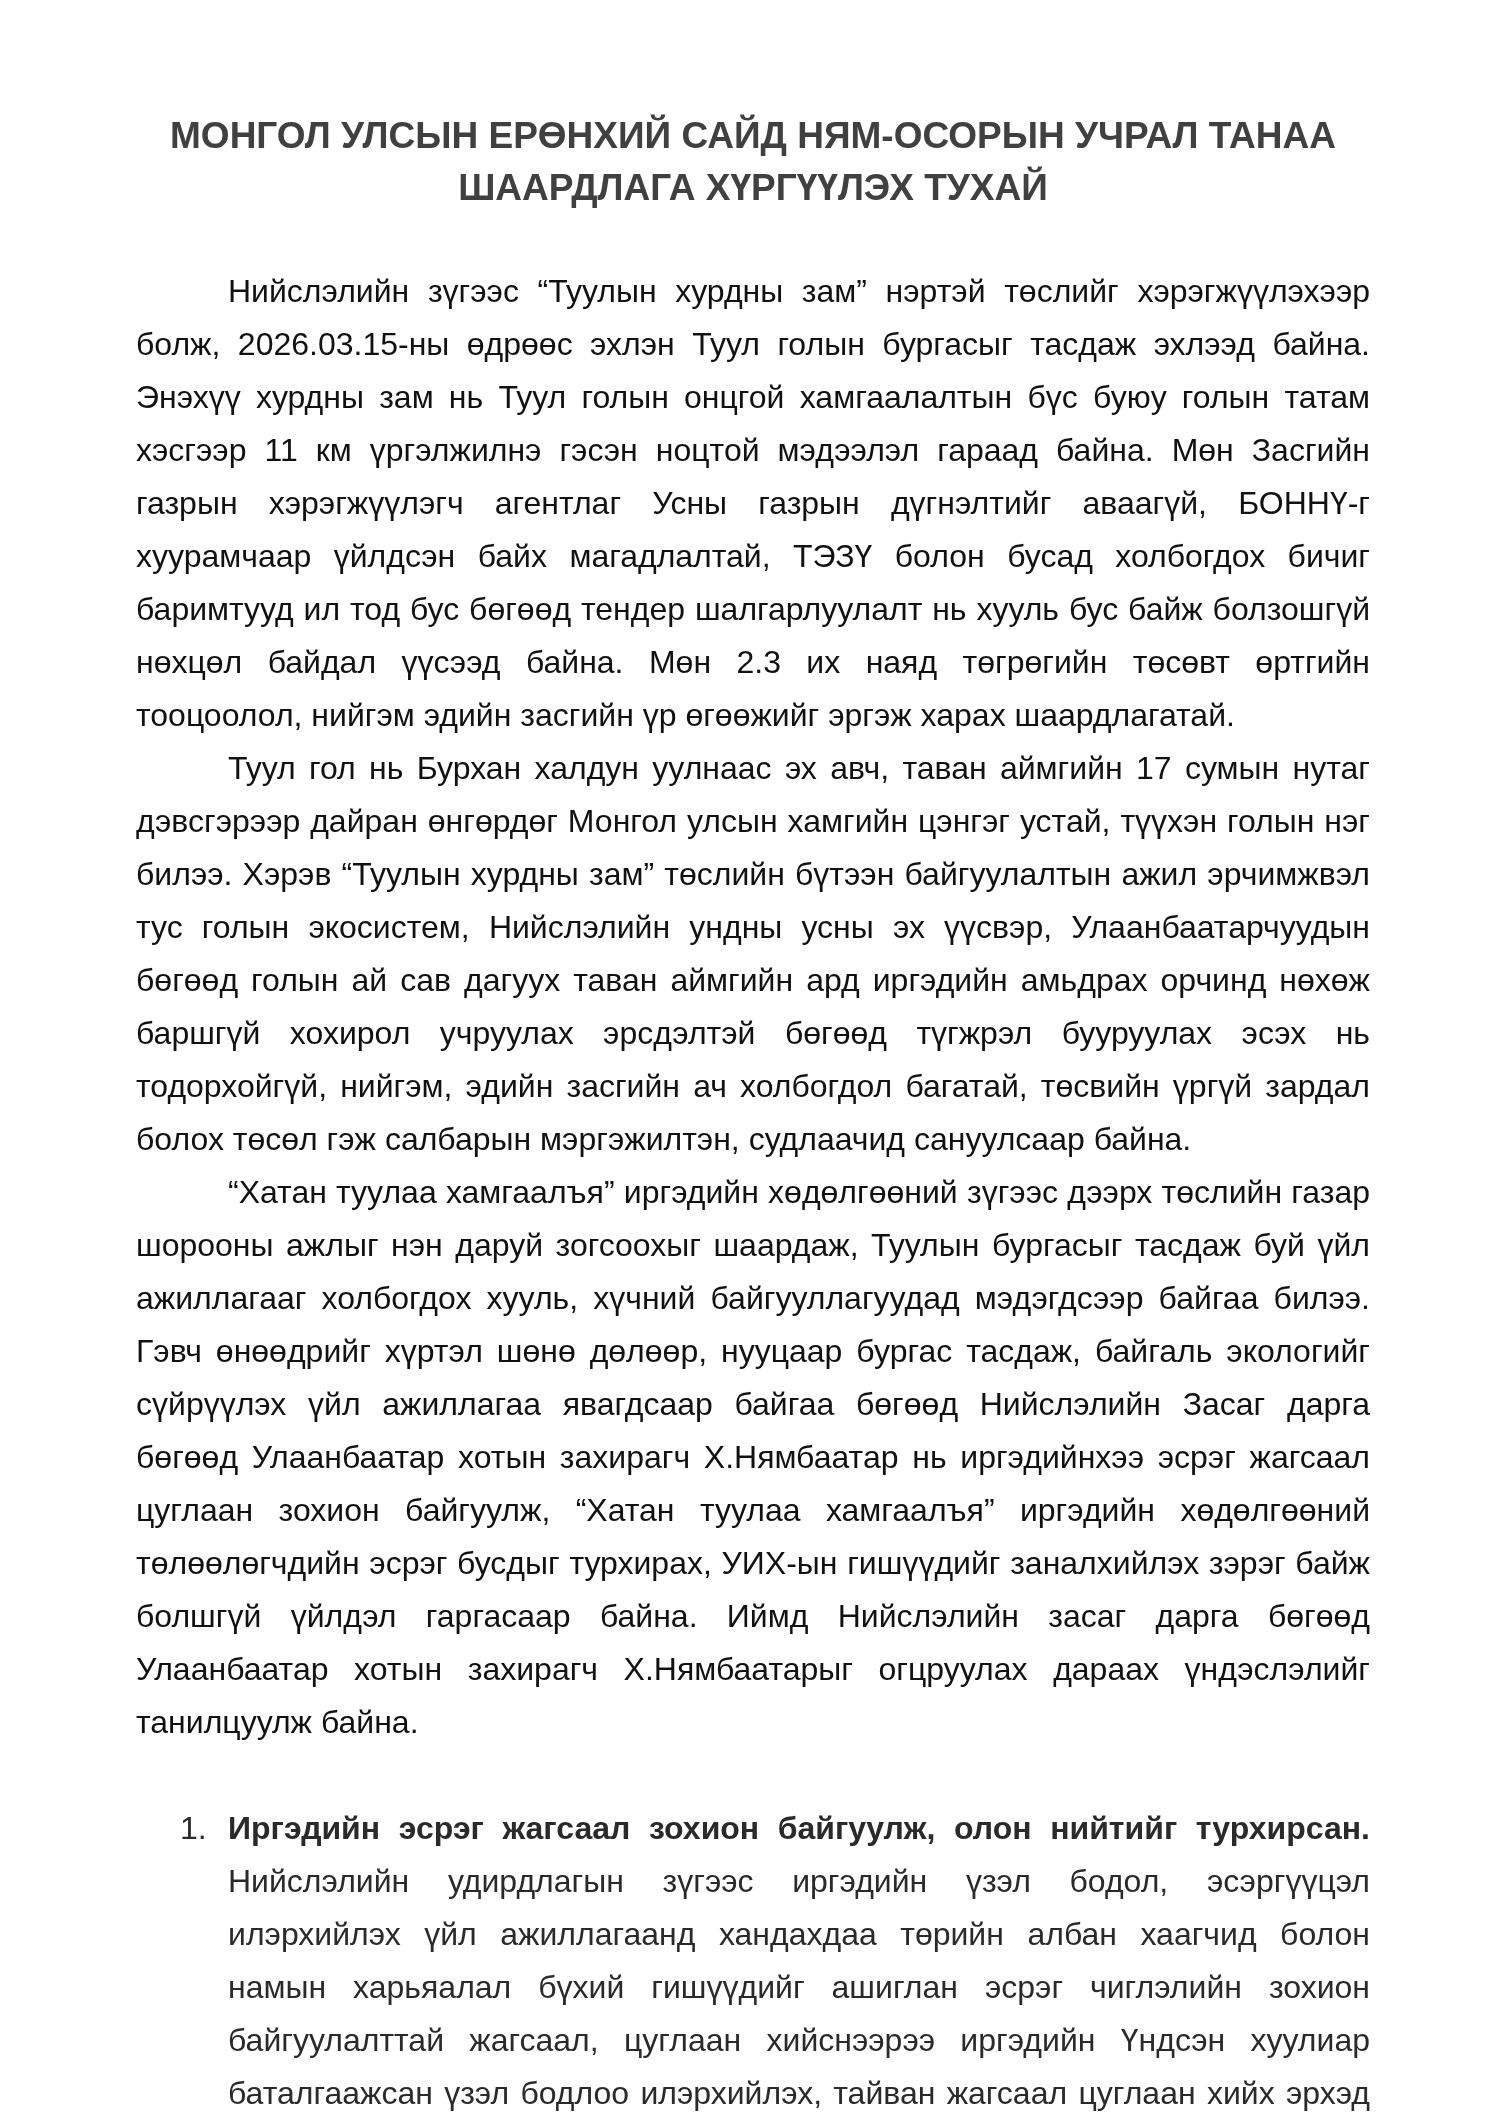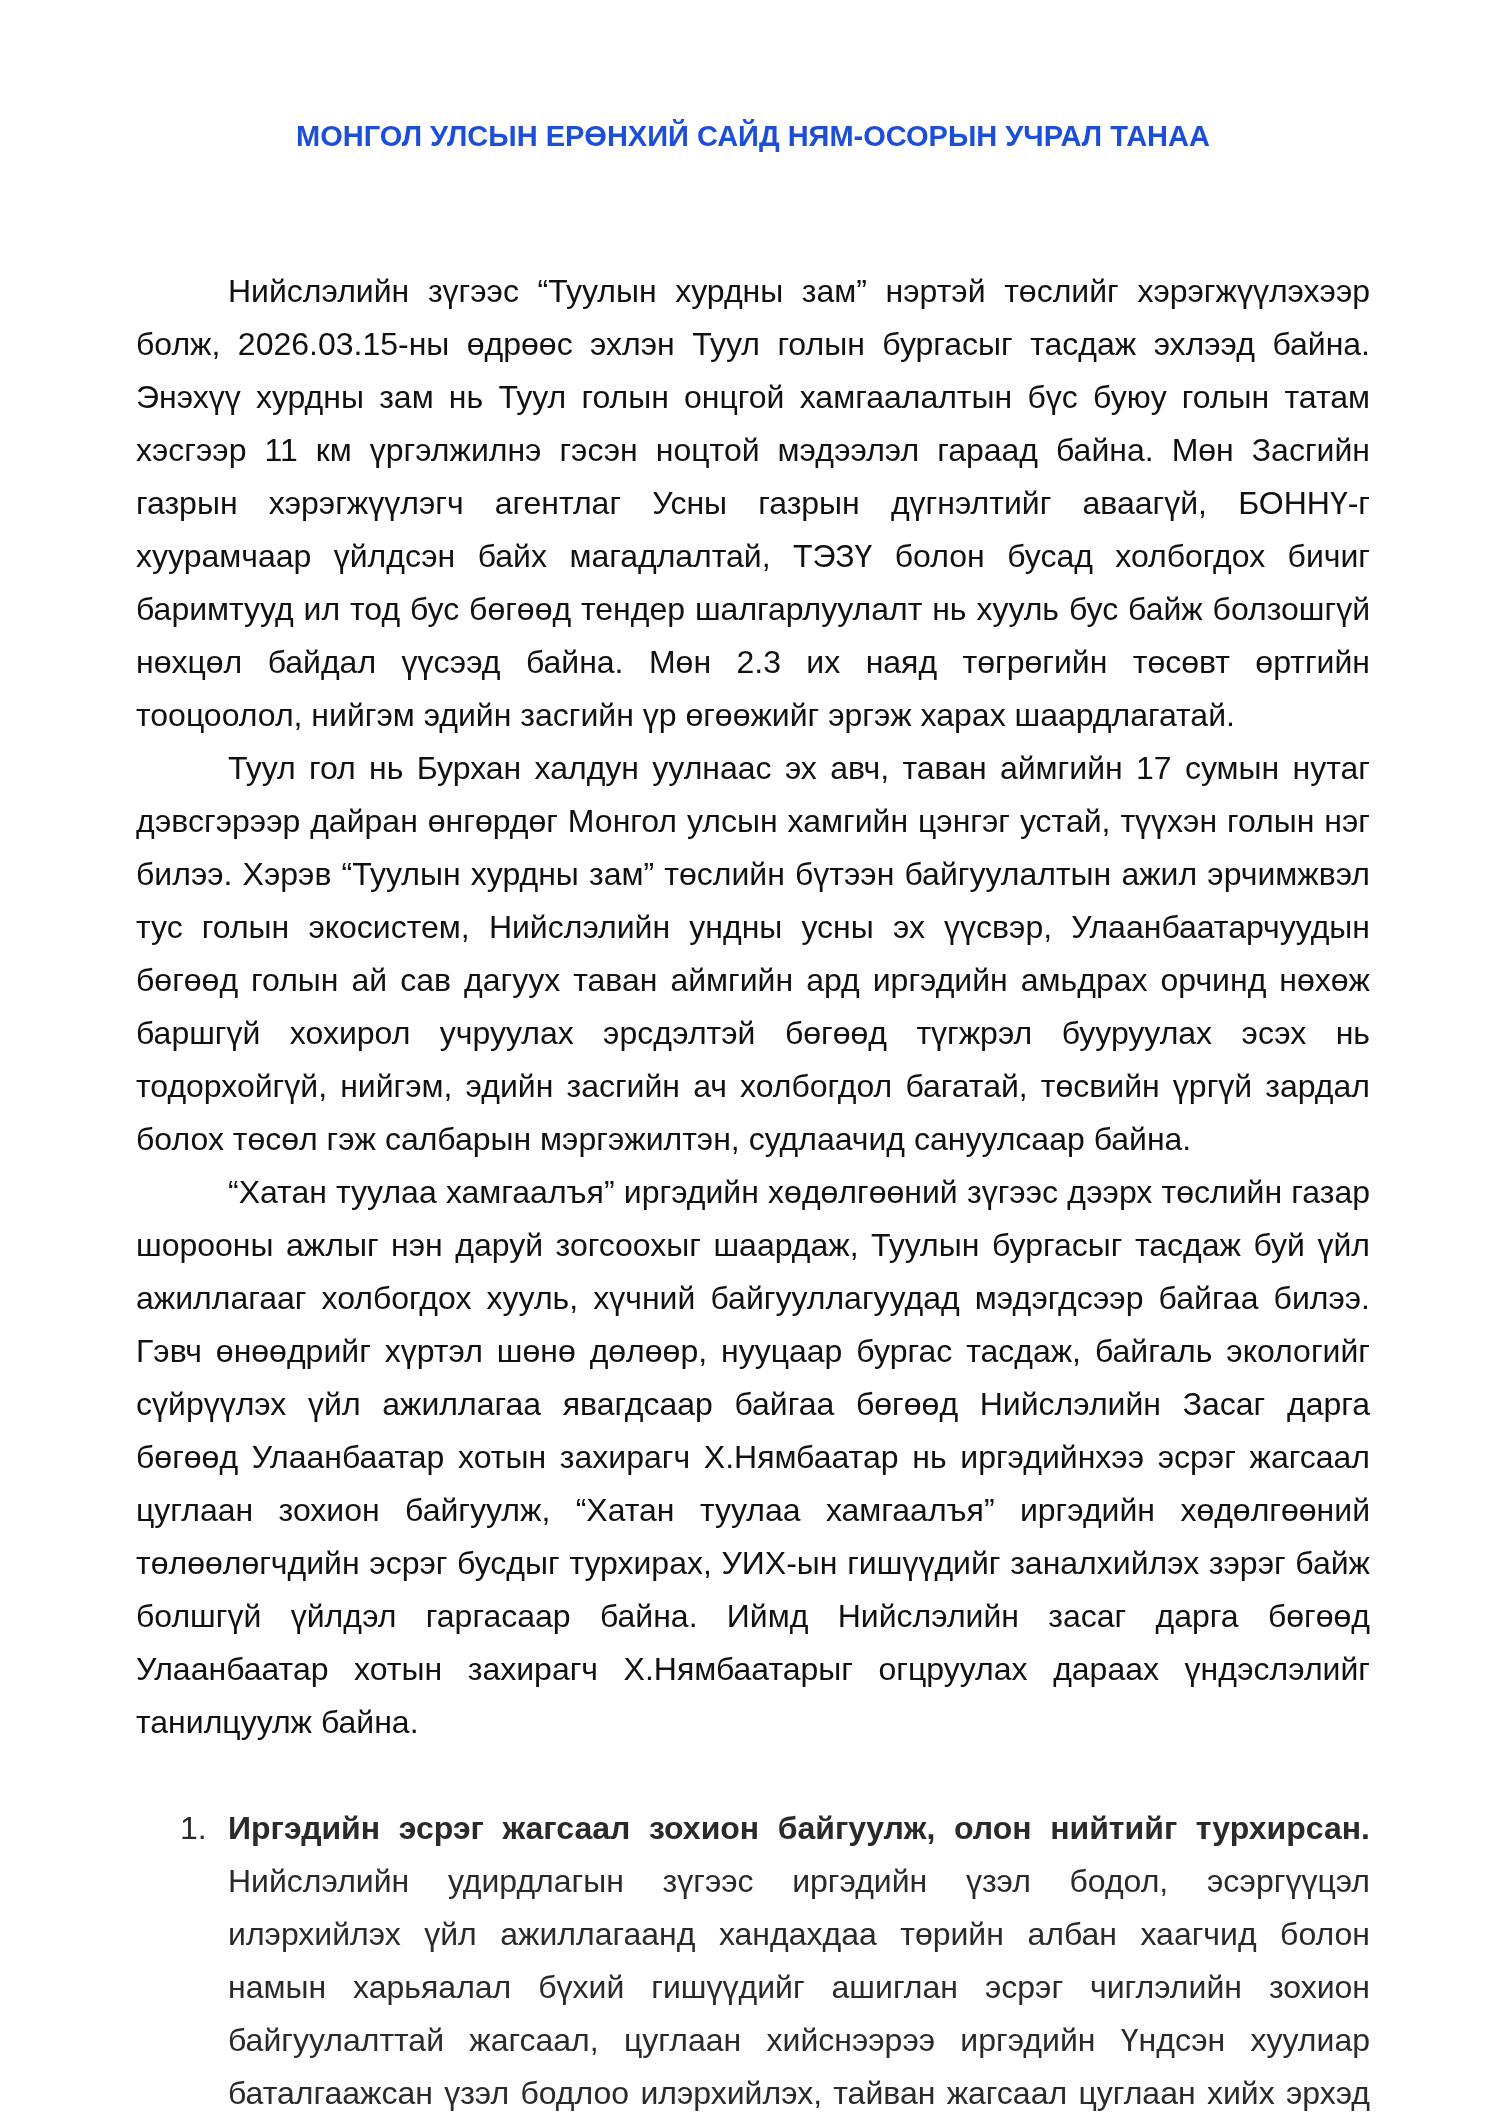--- a/index.html
+++ b/index.html
@@ -23,23 +23,23 @@
       height: 2121px;
       background: #ffffff;
     }
     .title {
       position: absolute;
       left: 136px;
       width: 1234px;
       top: 110px;
       text-align: center;
       font-weight: bold;
-      font-size: 29px;
+      font-size: 37px;
       line-height: 52px;
-      color: #1d4ed8;
+      color: #404040;
       letter-spacing: 0px;
     }
     .title-line {
       display: block;
     }
     .body {
       position: absolute;
       left: 136px;
       width: 1234px;
       top: 265px;
@@ -72,20 +72,21 @@
     .bold {
       font-weight: bold;
     }
   </style>
 </head>
 <body>
 
 <div class="page">
   <div class="title">
     <span class="title-line">МОНГОЛ УЛСЫН ЕРӨНХИЙ САЙД НЯМ-ОСОРЫН УЧРАЛ ТАНАА</span>
+    <span class="title-line">ШААРДЛАГА ХҮРГҮҮЛЭХ ТУХАЙ</span>
   </div>
 
   <div class="body">
     <p class="para">Нийслэлийн зүгээс “Туулын хурдны зам” нэртэй төслийг хэрэгжүүлэхээр болж, 2026.03.15-ны өдрөөс эхлэн Туул голын бургасыг тасдаж эхлээд байна. Энэхүү хурдны зам нь Туул голын онцгой хамгаалалтын бүс буюу голын татам хэсгээр 11 км үргэлжилнэ гэсэн ноцтой мэдээлэл гараад байна. Мөн Засгийн газрын хэрэгжүүлэгч агентлаг Усны газрын дүгнэлтийг аваагүй, БОННҮ-г хуурамчаар үйлдсэн байх магадлалтай, ТЭЗҮ болон бусад холбогдох бичиг баримтууд ил тод бус бөгөөд тендер шалгарлуулалт нь хууль бус байж болзошгүй нөхцөл байдал үүсээд байна. Мөн 2.3 их наяд төгрөгийн төсөвт өртгийн тооцоолол, нийгэм эдийн засгийн үр өгөөжийг эргэж харах шаардлагатай.</p>
     <p class="para">Туул гол нь Бурхан халдун уулнаас эх авч, таван аймгийн 17 сумын нутаг дэвсгэрээр дайран өнгөрдөг Монгол улсын хамгийн цэнгэг устай, түүхэн голын нэг билээ. Хэрэв “Туулын хурдны зам” төслийн бүтээн байгуулалтын ажил эрчимжвэл тус голын экосистем, Нийслэлийн ундны усны эх үүсвэр, Улаанбаатарчуудын бөгөөд голын ай сав дагуух таван аймгийн ард иргэдийн амьдрах орчинд нөхөж баршгүй хохирол учруулах эрсдэлтэй бөгөөд түгжрэл бууруулах эсэх нь тодорхойгүй, нийгэм, эдийн засгийн ач холбогдол багатай, төсвийн үргүй зардал болох төсөл гэж салбарын мэргэжилтэн, судлаачид сануулсаар байна.</p>
     <p class="para">“Хатан туулаа хамгаалъя” иргэдийн хөдөлгөөний зүгээс дээрх төслийн газар шорооны ажлыг нэн даруй зогсоохыг шаардаж, Туулын бургасыг тасдаж буй үйл ажиллагааг холбогдох хууль, хүчний байгууллагуудад мэдэгдсээр байгаа билээ. Гэвч өнөөдрийг хүртэл шөнө дөлөөр, нууцаар бургас тасдаж, байгаль экологийг сүйрүүлэх үйл ажиллагаа явагдсаар байгаа бөгөөд Нийслэлийн Засаг дарга бөгөөд Улаанбаатар хотын захирагч Х.Нямбаатар нь иргэдийнхээ эсрэг жагсаал цуглаан зохион байгуулж, “Хатан туулаа хамгаалъя” иргэдийн хөдөлгөөний төлөөлөгчдийн эсрэг бусдыг турхирах, УИХ-ын гишүүдийг заналхийлэх зэрэг байж болшгүй үйлдэл гаргасаар байна. Иймд Нийслэлийн засаг дарга бөгөөд Улаанбаатар хотын захирагч Х.Нямбаатарыг огцруулах дараах үндэслэлийг танилцуулж байна.</p>
 
     <ol class="list">
       <li class="list-item">
         <span class="list-num">1.</span><span class="bold">Иргэдийн эсрэг жагсаал зохион байгуулж, олон нийтийг турхирсан.</span><span> Нийслэлийн удирдлагын зүгээс иргэдийн үзэл бодол, эсэргүүцэл илэрхийлэх үйл ажиллагаанд хандахдаа төрийн албан хаагчид болон намын харьяалал бүхий гишүүдийг ашиглан эсрэг чиглэлийн зохион байгуулалттай жагсаал, цуглаан хийснээрээ иргэдийн Үндсэн хуулиар баталгаажсан үзэл бодлоо илэрхийлэх, тайван жагсаал цуглаан хийх эрхэд шууд болон шууд бусаар</span>

